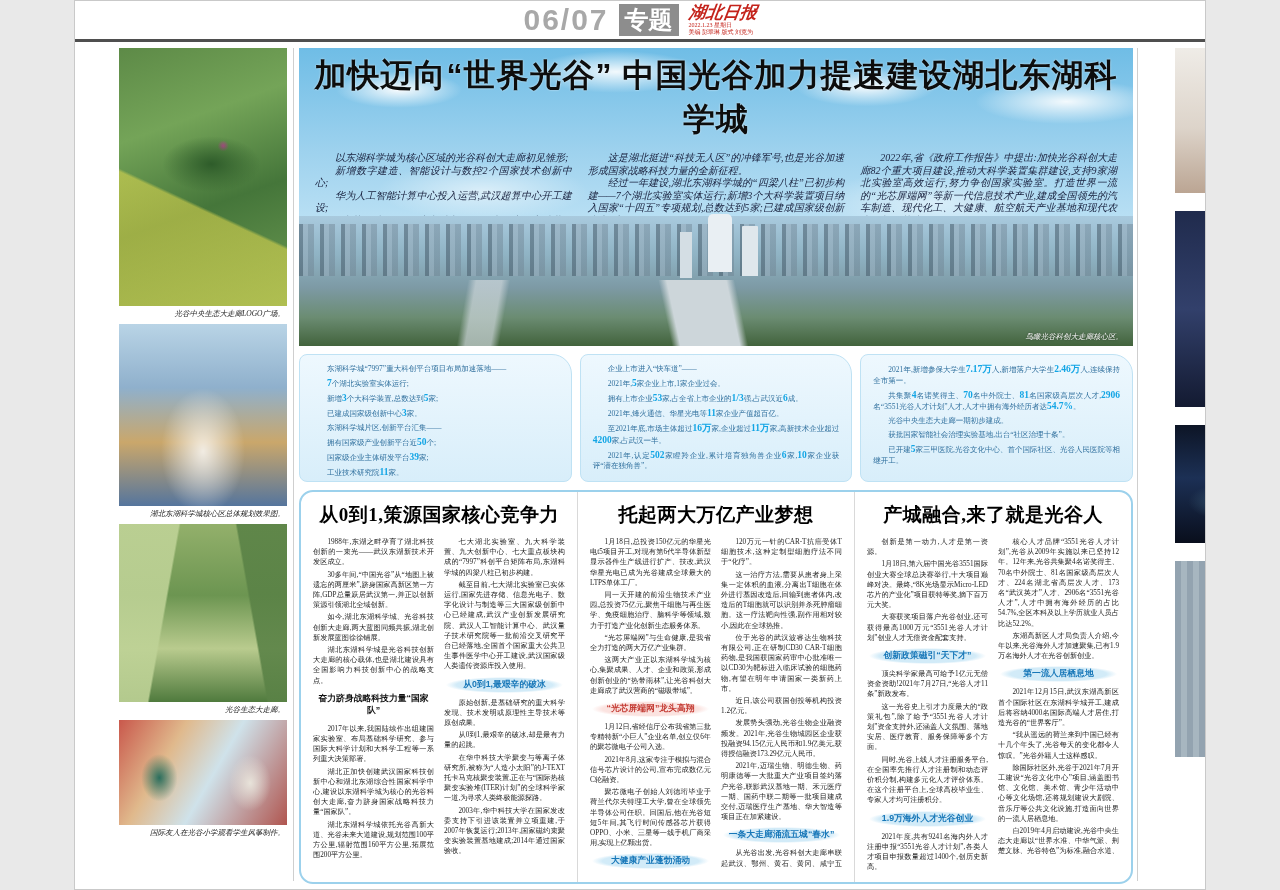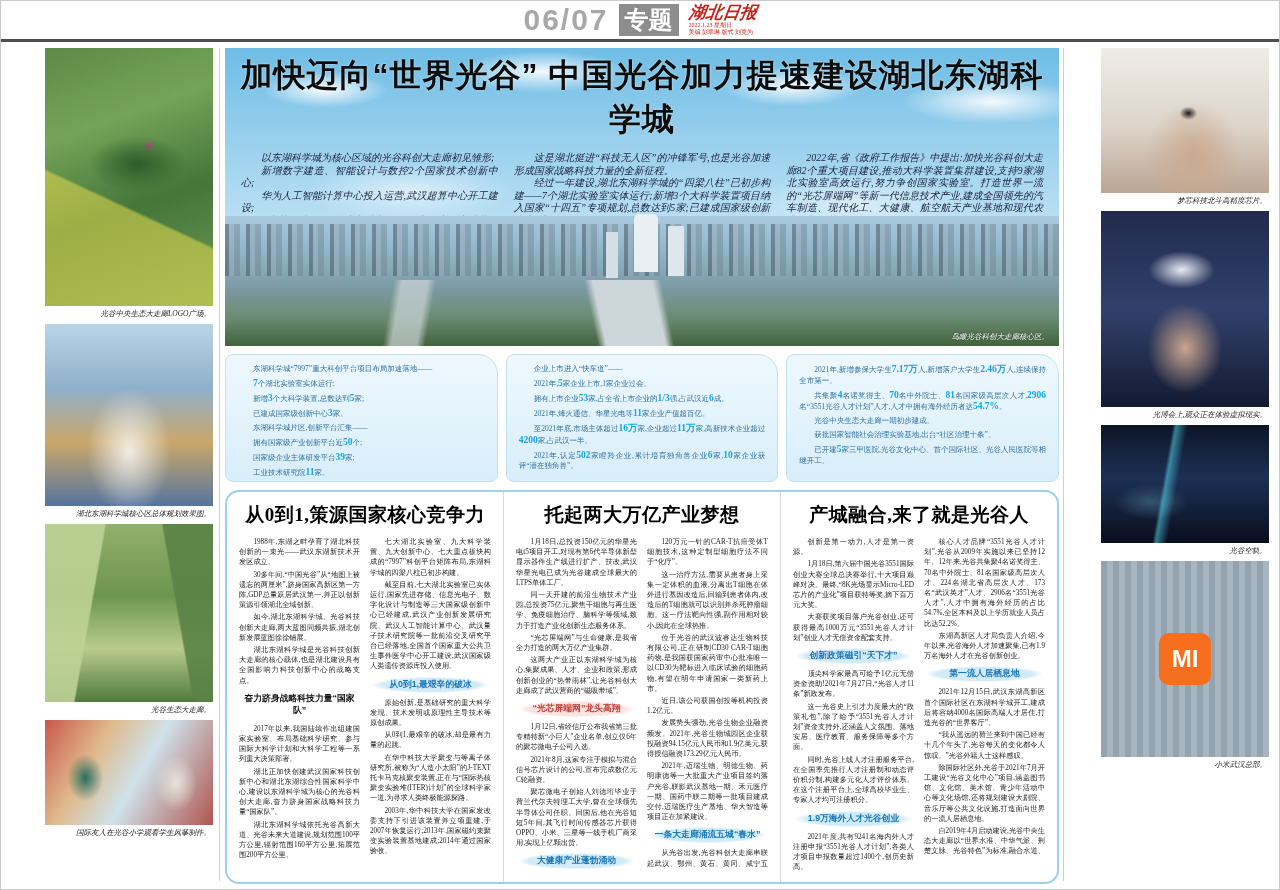--- a/index.html
+++ b/index.html
@@ -1,17 +1,17 @@
 <!DOCTYPE html>
 <html><head>
 <meta charset="utf-8">
 <style>
   * { box-sizing: border-box; margin: 0; padding: 0; }
   html,body { background:#e9e9e9; }
-  .page{ position:relative; width:1280px; height:890px; background:#fff;
+  .page{ position:relative; width:1132px; height:890px; background:#fff;
          font-family:"Liberation Serif",serif; overflow:hidden; margin:0 auto;
          border:1px solid #c9c9c9; }
   
   .hdr{ position:absolute; left:0; top:0; width:100%; height:41px;
         border-bottom:3px solid #4f4f4f; display:flex; align-items:center;
         justify-content:center; gap:10px; background:#fff; }
   .hdr .pagenum{ font-family:"Liberation Sans",sans-serif; font-weight:700;
         font-size:30px; color:#a8a8a8; letter-spacing:2px; }
   .hdr .secbox{ background:#8d8d8d; color:#fff; font-weight:700; font-size:24px;
         padding:0 6px; line-height:32px; }

